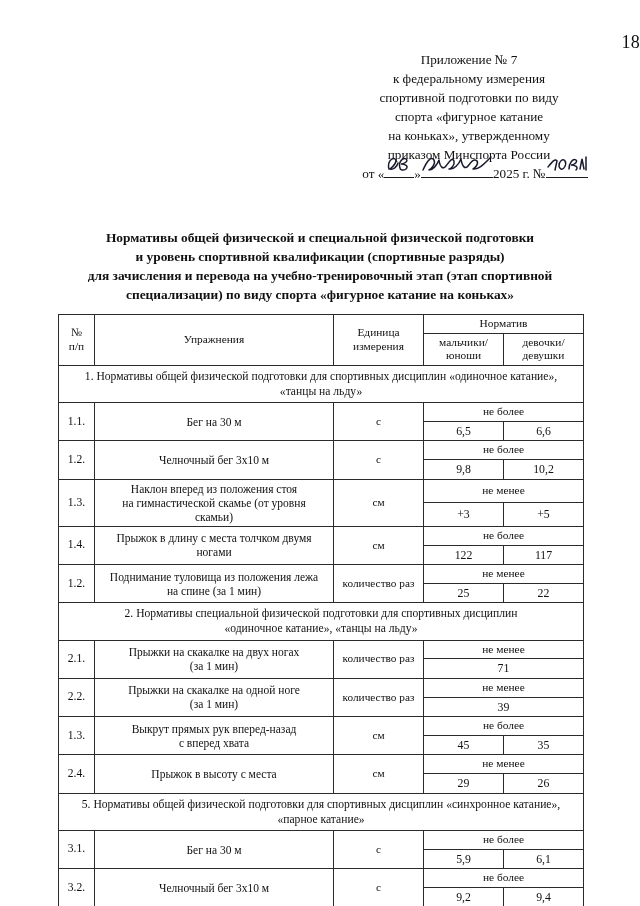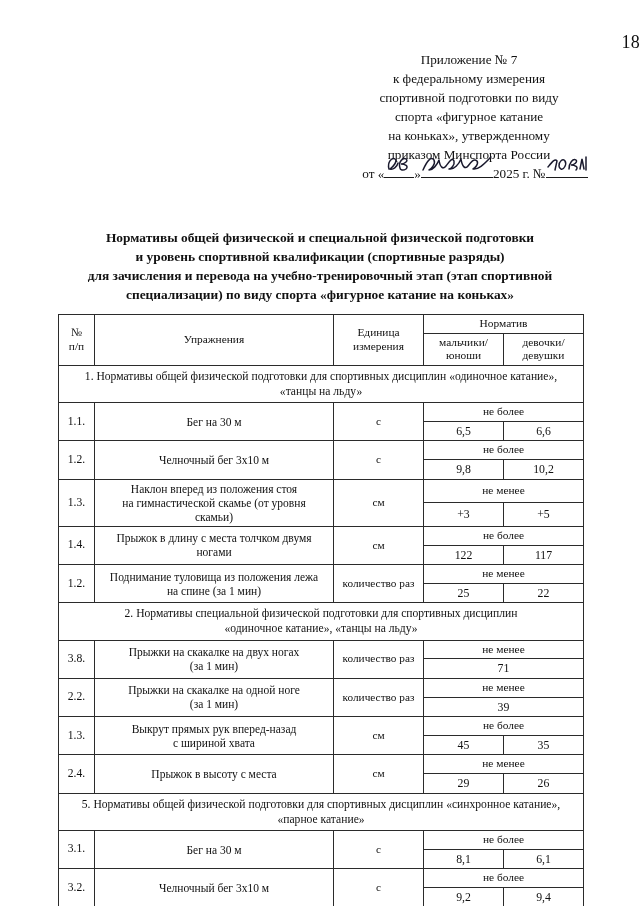--- a/index.html
+++ b/index.html
@@ -271,21 +271,21 @@
           <td class="value-cell">25</td>
           <td class="value-cell">22</td>
         </tr>
         <tr class="section-row">
           <td colspan="5">
             <div>2. Нормативы специальной физической подготовки для спортивных дисциплин</div>
             <div>«одиночное катание», «танцы на льду»</div>
           </td>
         </tr>
         <tr>
-          <td class="idx-cell" rowspan="2">3.8.</td>
+          <td class="idx-cell" rowspan="2">2.1.</td>
           <td class="exercise-cell" rowspan="2">
             <div>Прыжки на скакалке на двух ногах</div>
             <div>(за 1 мин)</div>
           </td>
           <td class="unit-cell" rowspan="2">количество раз</td>
           <td class="limit-cell" colspan="2">не менее</td>
         </tr>
         <tr>
           <td class="value-cell" colspan="2">71</td>
         </tr>
@@ -298,21 +298,21 @@
           <td class="unit-cell" rowspan="2">количество раз</td>
           <td class="limit-cell" colspan="2">не менее</td>
         </tr>
         <tr>
           <td class="value-cell" colspan="2">39</td>
         </tr>
         <tr>
           <td class="idx-cell" rowspan="2">1.3.</td>
           <td class="exercise-cell" rowspan="2">
             <div>Выкрут прямых рук вперед-назад</div>
-            <div>с шириной хвата</div>
+            <div>с вперед хвата</div>
           </td>
           <td class="unit-cell" rowspan="2">см</td>
           <td class="limit-cell" colspan="2">не более</td>
         </tr>
         <tr>
           <td class="value-cell">45</td>
           <td class="value-cell">35</td>
         </tr>
         <tr>
           <td class="idx-cell" rowspan="2">2.4.</td>
@@ -334,21 +334,21 @@
         </tr>
         <tr>
           <td class="idx-cell" rowspan="2">3.1.</td>
           <td class="exercise-cell" rowspan="2">
             <div>Бег на 30 м</div>
           </td>
           <td class="unit-cell" rowspan="2">с</td>
           <td class="limit-cell" colspan="2">не более</td>
         </tr>
         <tr>
-          <td class="value-cell">8,1</td>
+          <td class="value-cell">5,9</td>
           <td class="value-cell">6,1</td>
         </tr>
         <tr>
           <td class="idx-cell" rowspan="2">3.2.</td>
           <td class="exercise-cell" rowspan="2">
             <div>Челночный бег 3х10 м</div>
           </td>
           <td class="unit-cell" rowspan="2">с</td>
           <td class="limit-cell" colspan="2">не более</td>
         </tr>

